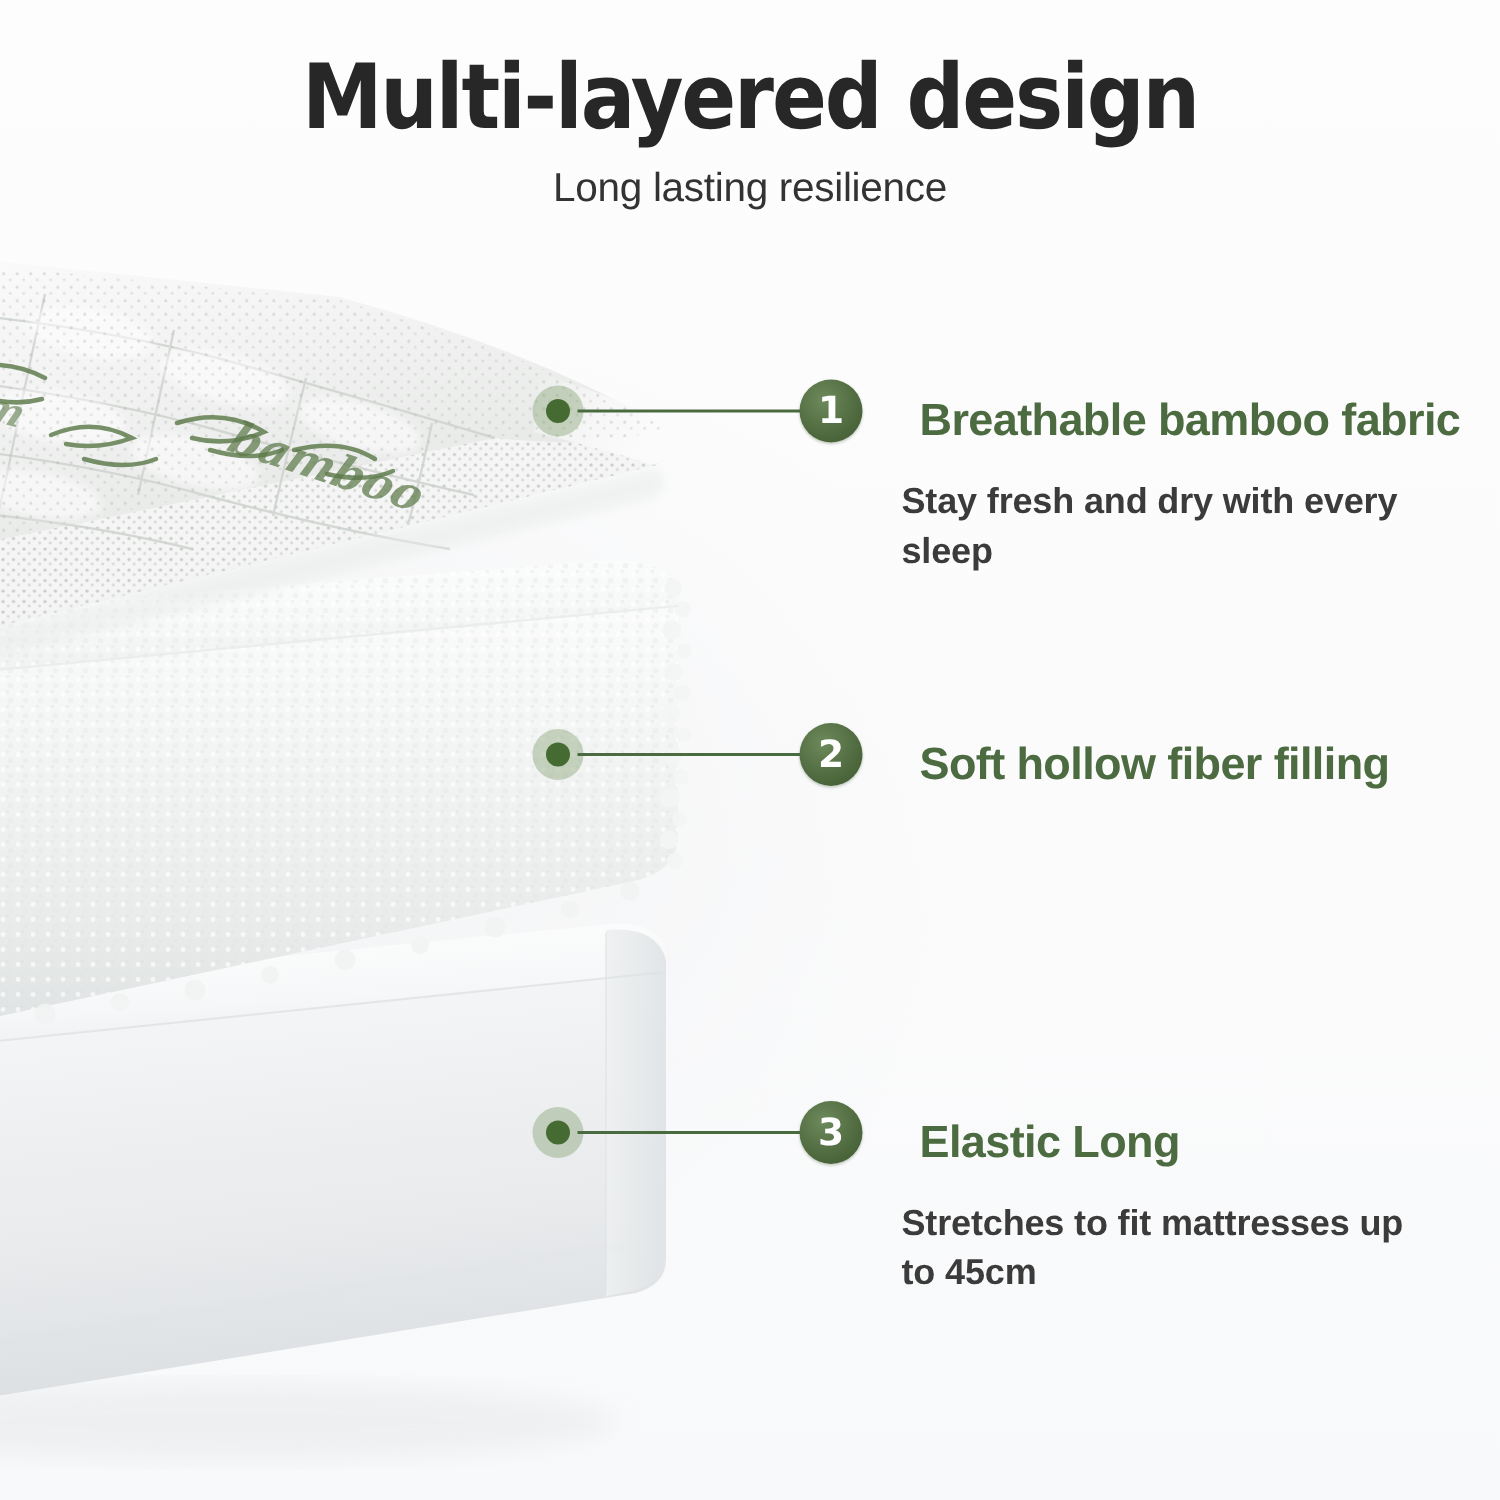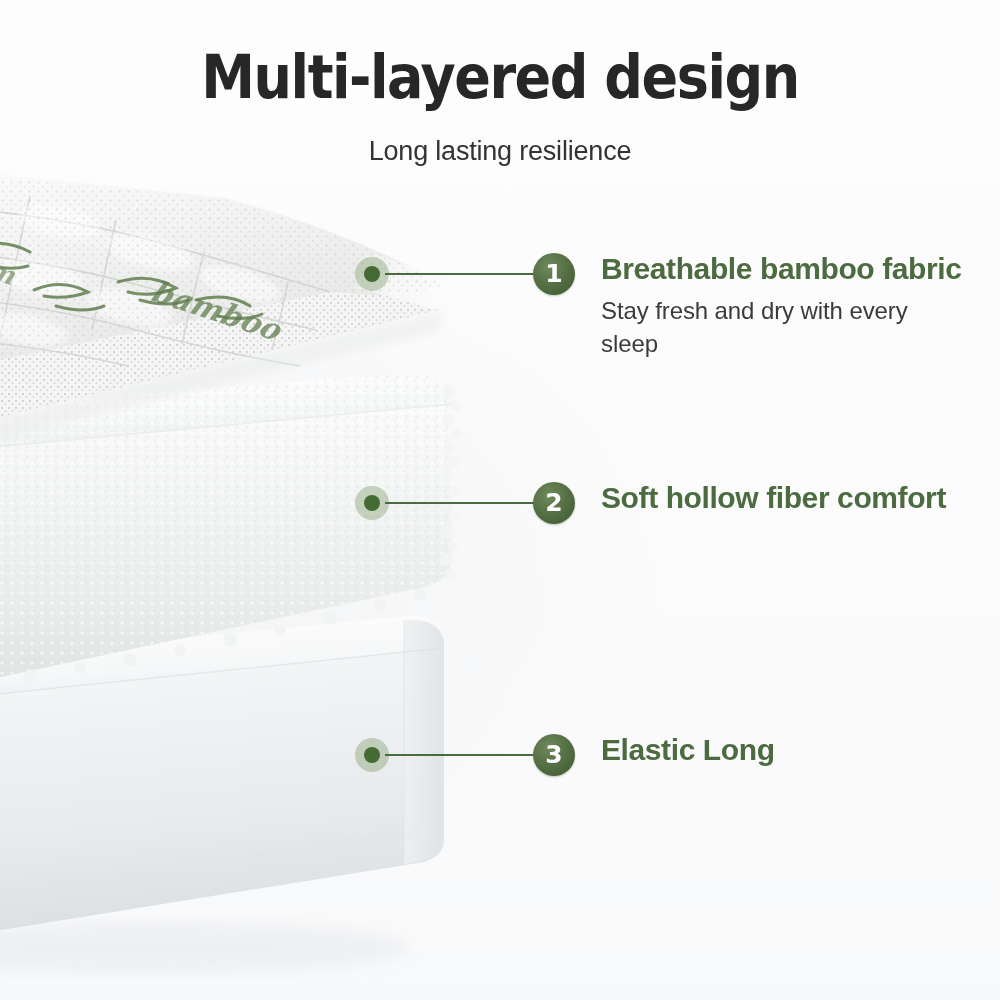--- a/index.html
+++ b/index.html
@@ -21,38 +21,38 @@
     background:
       radial-gradient(ellipse 70% 50% at 18% 55%, #f3f4f5 0%, rgba(250,250,251,0) 70%),
       linear-gradient(180deg, #fdfdfe 0%, #fbfbfc 55%, #f8f9fa 100%);
     overflow: hidden;
   }
 
   
   .header {
     position: absolute;
     left: 0;
-    top: 12px;
+    top: 0;
     width: 1000px;
     text-align: center;
     z-index: 40;
   }
   .title {
     margin: 0;
     padding-top: 34px;
     font-family: "DejaVu Sans", sans-serif;
     font-size: 60px;
     font-weight: bold;
     letter-spacing: -1.6px;
     color: #272727;
     line-height: 1.06;
     transform: scaleX(0.9);
   }
   .subtitle {
-    margin: 14px;
+    margin: 0;
     padding-top: 12px;
     font-size: 27px;
     font-weight: normal;
     color: #333333;
     letter-spacing: -0.2px;
   }
 
   
   .photo {
     position: absolute;
@@ -117,33 +117,33 @@
     font-size: 25px;
     font-weight: bold;
     line-height: 42px;
     text-align: center;
   }
   .ctext {
     position: absolute;
     left: 601px;
   }
   .cheading {
-    margin: 0;
+    margin: 12px;
     font-size: 30px;
     font-weight: bold;
     color: #4c6b40;
     letter-spacing: -0.4px;
     white-space: nowrap;
     line-height: 1.1;
   }
   .cbody {
     margin: 0;
     padding-top: 9px;
     font-size: 24px;
-    font-weight: normal;
+    font-weight: bold;
     color: #3b3b3b;
     line-height: 1.38;
     letter-spacing: -0.1px;
     max-width: 350px;
   }
 </style>
 </head>
 <body>
 
 <div id="stage">
@@ -329,27 +329,28 @@
         <p class="cheading">Breathable bamboo fabric</p>
         <p class="cbody">Stay fresh and dry with every sleep</p>
       </div>
     </div>
 
     <div class="callout" style="top:503px">
       <span class="anchor" style="left:355px"></span>
       <span class="leader" style="left:385px;width:157px"></span>
       <span class="badge" style="left:533px">2</span>
       <div class="ctext" style="top:-22px">
-        <p class="cheading">Soft hollow fiber comfort</p>
+        <p class="cheading">Soft hollow fiber filling</p>
       </div>
     </div>
 
     <div class="callout" style="top:755px">
       <span class="anchor" style="left:355px"></span>
       <span class="leader" style="left:385px;width:157px"></span>
       <span class="badge" style="left:533px">3</span>
       <div class="ctext" style="top:-22px">
         <p class="cheading">Elastic Long</p>
+        <p class="cbody">Stretches to fit mattresses up to 45cm</p>
       </div>
     </div>
 
   </div>
 </div>
 
 </body></html>

